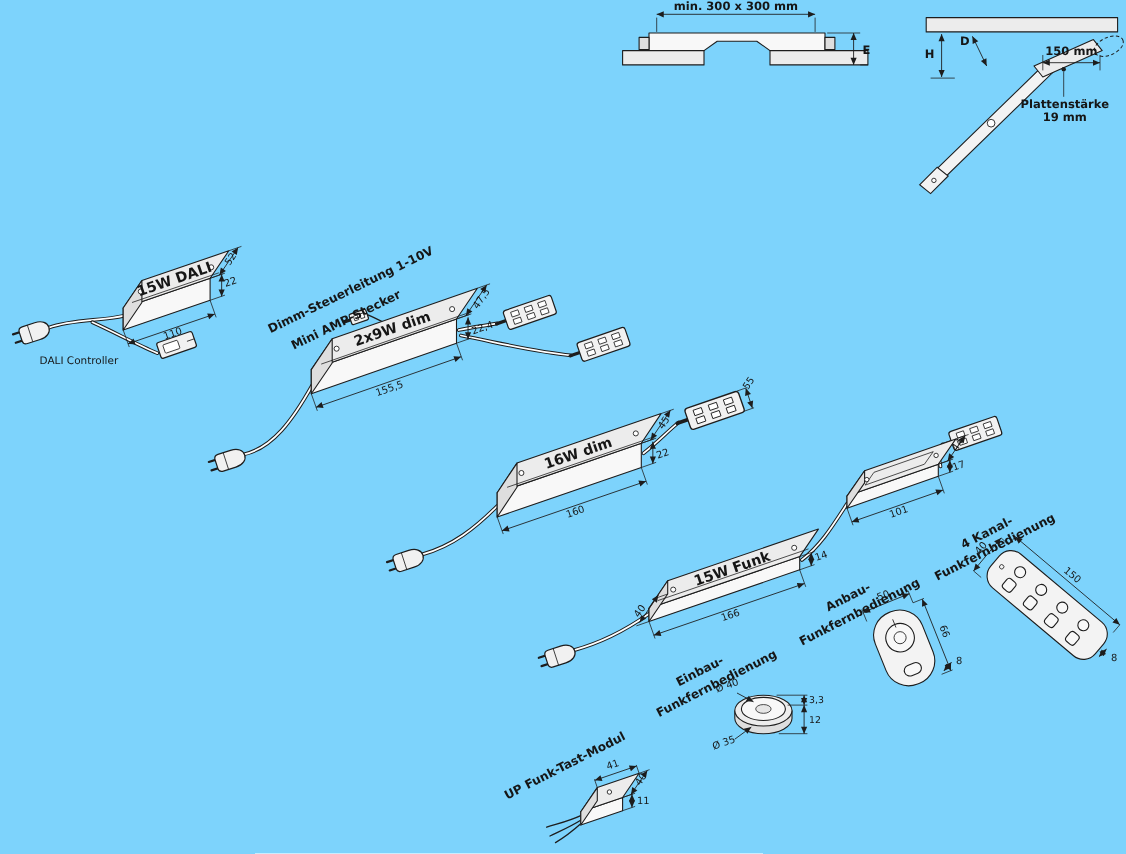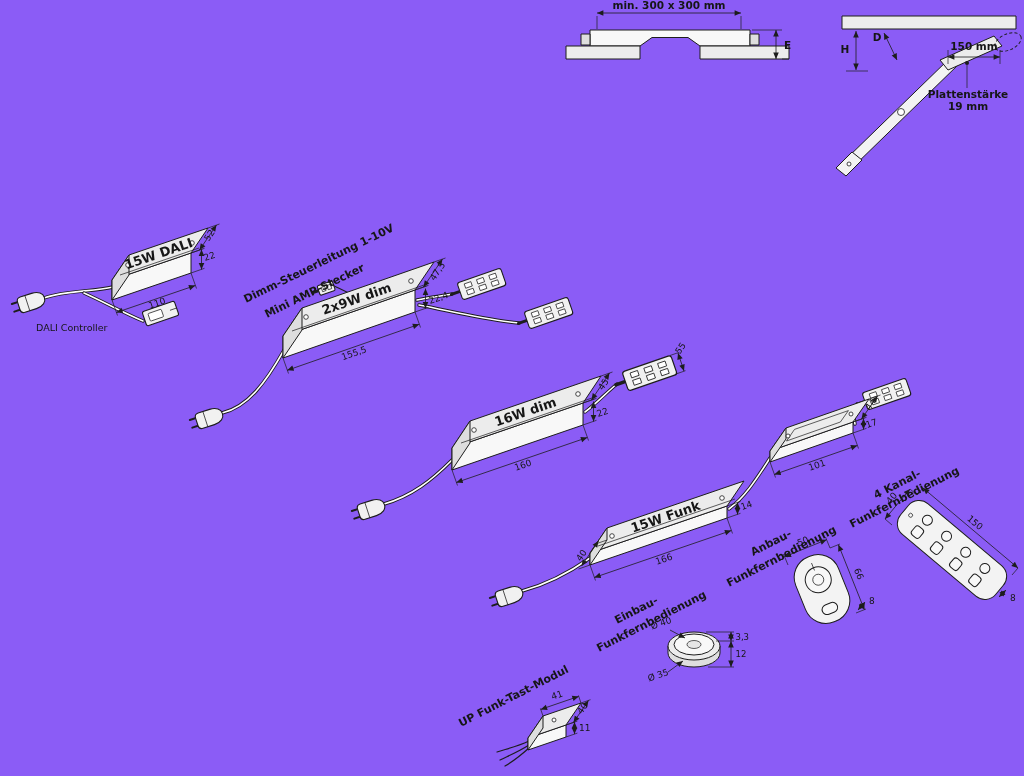--- a/index.html
+++ b/index.html
@@ -1,16 +1,16 @@
 <!DOCTYPE html>
 <html><head>
 <meta charset="utf-8">
 <style>
   html,body{margin:0;padding:0;background:#ffffff;}
-  .stage{position:relative;width:1024px;height:776px;background:#8b5cf6;overflow:hidden;}
+  .stage{position:relative;width:1024px;height:776px;background:#7dd3fc;overflow:hidden;}
   text{fill:#161616;font-family:"DejaVu Sans","Liberation Sans",sans-serif;}
   .dim{font-size:9px;}
   .dim-s{font-size:8.5px;}
   .prod{font-size:13px;font-weight:bold;}
   .ann{font-size:11px;font-weight:bold;}
   .cap{font-size:9.5px;}
   .blbl{font-size:10.5px;font-weight:bold;}
   .mid{text-anchor:middle;}
   .face-top{fill:#ececec;stroke:#1d1d1d;stroke-width:1;stroke-linejoin:round;}
   .face-front{fill:#f8f8f8;stroke:#1d1d1d;stroke-width:1;stroke-linejoin:round;}

